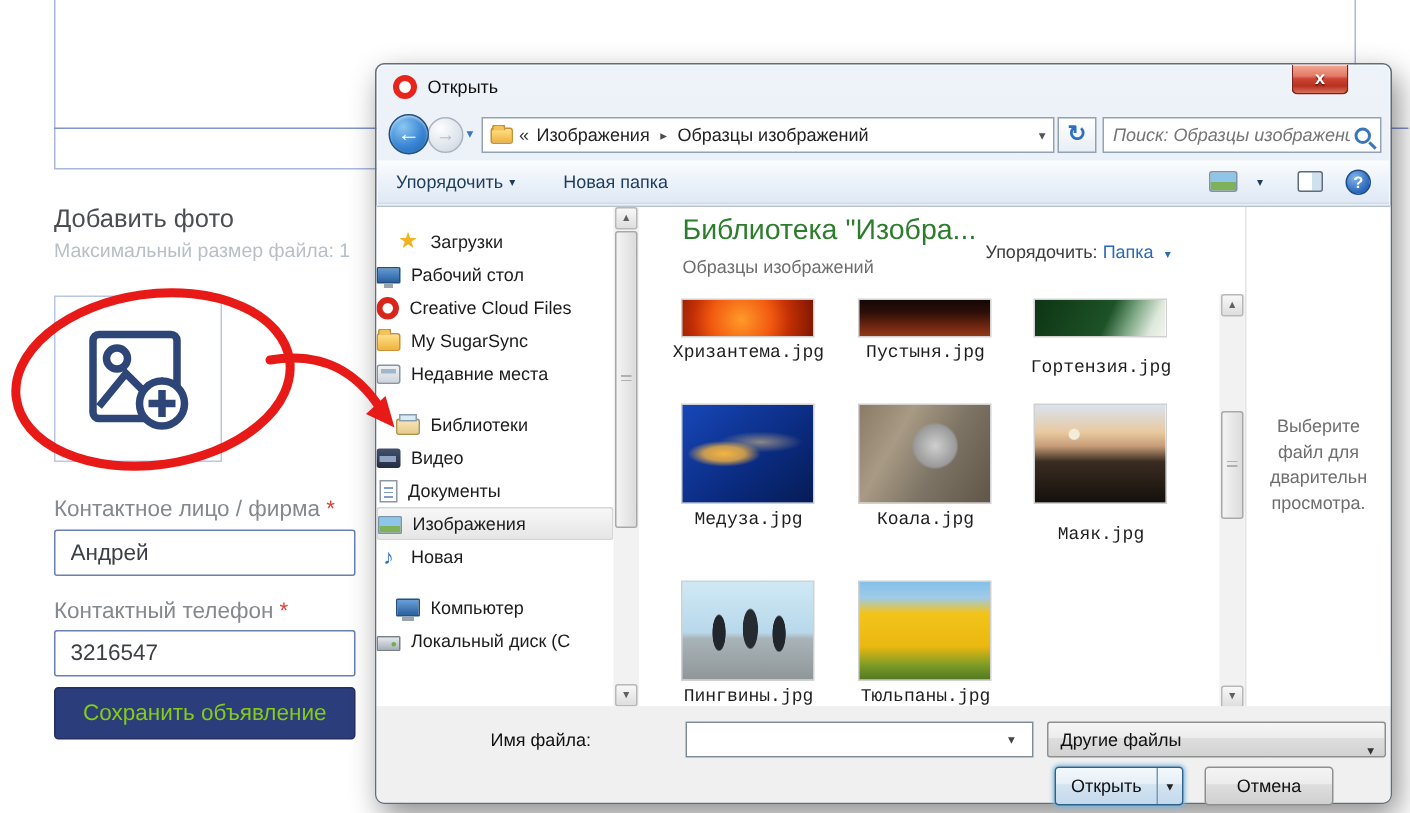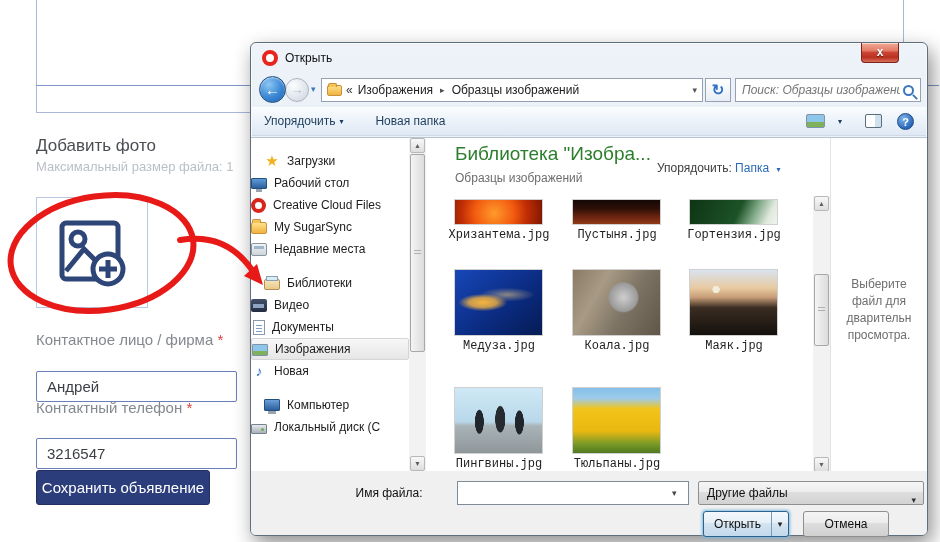--- a/index.html
+++ b/index.html
@@ -7,24 +7,24 @@
   body { position:relative; font-family:"Liberation Sans",sans-serif; background:#fff; overflow:hidden; }
 
   
   .page-box   { position:absolute; left:36px; top:-30px; width:868px; height:143px; border:1px solid #a9b7da; }
   .page-line  { position:absolute; left:36px; top:85px;  width:903px; border-top:1px solid #8194c9; }
   .add-photo-title { position:absolute; left:36px; top:136px; font-size:17px; color:#4a4d52; }
   .max-note   { position:absolute; left:36px; top:159px; width:214px; font-size:13px; color:#b9bfc7; white-space:nowrap; overflow:hidden; }
   .upload-box { position:absolute; left:36px; top:197px; width:112px; height:111px; border:1px solid #b9c7e2; display:flex; align-items:center; justify-content:center; background:#fff; }
   .fld-label  { position:absolute; left:36px; font-size:15px; color:#84898f; }
   .req        { color:#e0413a; }
-  .fld-input  { position:absolute; left:36px; width:201px; height:31px; border:1px solid #687fb8; border-radius:2px; background:#fff; font-family:inherit; font-size:15px; color:#3c3f45; padding:0 10px;margin-top:18px; }
+  .fld-input  { position:absolute; left:36px; width:201px; height:31px; border:1px solid #687fb8; border-radius:2px; background:#fff; font-family:inherit; font-size:15px; color:#3c3f45; padding:0 10px; }
   .lbl-name   { top:331px; }  .inp-name  { top:353px; }
   .lbl-phone  { top:399px; }  .inp-phone { top:420px; }
-  .save-btn   { position:absolute; left:36px; top:470px; width:174px; height:35px; background:#2c3d7c; border:1px solid #232f60; border-radius:3px; color:#ffffff; font-size:15px; font-family:inherit; }
+  .save-btn   { position:absolute; left:36px; top:458px; width:201px; height:35px; background:#2c3d7c; border:1px solid #232f60; border-radius:3px; color:#84cc16; font-size:15px; font-family:inherit; }
   .annot-svg  { position:absolute; left:0; top:180px; z-index:50; pointer-events:none; }
 
   
   .dialog { position:absolute; left:250px; top:42px; width:678px; height:494px; z-index:10;
             border:1px solid #5f6e7d; border-radius:6px;
             background:linear-gradient(#eef3f9,#dde6f1);
             box-shadow:inset 0 0 0 1px rgba(255,255,255,.55), 4px 8px 20px rgba(0,0,0,.45); }
   .titlebar   { position:absolute; top:0; left:0; right:0; height:30px; }
   .opera-logo { position:absolute; left:11px; top:7px; width:16px; height:16px; border:4px solid #e8251c; border-radius:50%; background:#fff; }
   .dlg-title  { position:absolute; left:34px; top:8px; font-size:12px; color:#101010; }
@@ -114,21 +114,21 @@
   .arrange .val { color:#2a6ab8; }
   .arrange .tb-drop { color:#2a6ab8; }
 
   .thumb { position:absolute; width:87px; height:65px; box-shadow:0 0 0 1px rgba(0,0,0,.18); }
   .r1 { top:62px;  height:24px; }
   .r2 { top:132px; }
   .r3 { top:250px; }
   .c1 { left:29px; } .c2 { left:147px; } .c3 { left:264px; }
   .flabel { position:absolute; width:120px; text-align:center; font-size:12px; color:#1e1e1e; white-space:nowrap;font-family:Liberation Mono, monospace; }
   .lr1 { top:90px; } .lr2 { top:201px; } .lr3 { top:319px; }
-  .lc1 { left:13px; } .lc2 { left:131px; } .lc3 { left:248px; }
+  .lc1 { left:13px; } .lc2 { left:131px; } .lc3 { left:248px;margin-top:10px; }
 
   .t-chrys { background:radial-gradient(circle at 45% 55%,#ff9a2a,#f25a10 40%,#c22f05 65%,#7d1602 100%); }
   .t-desert{ background:linear-gradient(#140806 0%,#2d0f08 35%,#6b2410 70%,#8f3a16 100%); }
   .t-hydr  { background:linear-gradient(115deg,#0d3514 0%,#1d5226 55%,#7ea886 72%,#dfe8dc 88%,#f2f5ef 100%); }
   .t-jelly { background:radial-gradient(ellipse 34px 12px at 32% 50%,#f5b440 0%,rgba(245,180,64,.8) 40%,transparent 72%),
                         radial-gradient(ellipse 40px 10px at 60% 38%,rgba(243,206,130,.55),transparent 70%),
                         linear-gradient(140deg,#1747b8,#0a2a7e 60%,#061c55); }
   .t-koala { background:radial-gradient(circle 20px at 58% 42%,#cfcfcf,#9a9a9a 70%,transparent 78%),
                         linear-gradient(120deg,#8a7a66,#a89a84 30%,#7d7465 60%,#5f5648); }
   .t-light { background:radial-gradient(circle 4px at 30% 30%,#f2ecda 85%,transparent),
@@ -140,21 +140,21 @@
   .t-tulip { background:linear-gradient(#85c0ea 0%,#9ecbe8 16%,#f2c41a 32%,#eab810 66%,#7a9a28 86%,#4f7a1e 100%); }
 
   .main-scroll { position:absolute; right:0; top:58px; width:17px; height:276px; background:#f2f2f2; }
   .main-thumb  { top:78px; height:72px; }
 
   .preview { width:97px; border-left:1px solid #e3e3e3; position:relative; flex:none; }
   .preview-text { position:absolute; top:138px; left:0; right:0; text-align:center; font-size:12px; color:#6e6e6e; line-height:17px; }
 
   
   .footer { position:absolute; top:428px; left:0; right:0; bottom:0; background:#f0f0f0; border-radius:0 0 5px 5px; }
-  .fn-label { position:absolute; left:76px; top:15px; width:124px; text-align:center; font-size:12px; color:#101010; }
+  .fn-label { position:absolute; left:76px; top:15px; width:124px; text-align:left; font-size:12px; color:#101010; }
   .fn-input { position:absolute; left:206px; top:10px; width:232px; height:24px; background:#fff; border:1px solid #7f8c98; font-family:inherit; font-size:12px; color:#222; padding:0 22px 0 6px; }
   .fn-drop  { position:absolute; left:421px; top:17px; font-size:9px; color:#444; }
   .ft-combo { position:absolute; left:447px; top:10px; width:226px; height:24px; border:1px solid #8e8f8f; border-radius:2px;
               background:linear-gradient(#f6f6f6,#ececec 45%,#dedede 46%,#d2d2d2);
               font-size:12px; color:#101010; line-height:22px; padding-left:8px; }
   .ft-combo .cdrop { position:absolute; right:7px; top:7px; font-size:9px; color:#333; }
   .btn-open { position:absolute; left:452px; top:40px; width:86px; height:26px; display:flex; align-items:stretch;
               border:1px solid #2c628b; border-radius:3px; box-shadow:0 0 3px 1px #7ab8e0;
               background:linear-gradient(#f3f8fc,#e6eff7 45%,#d4e4f1 46%,#c3d9ec); font-size:12px; color:#101010; }
   .btn-open .cap { flex:1; text-align:center; line-height:24px; }

